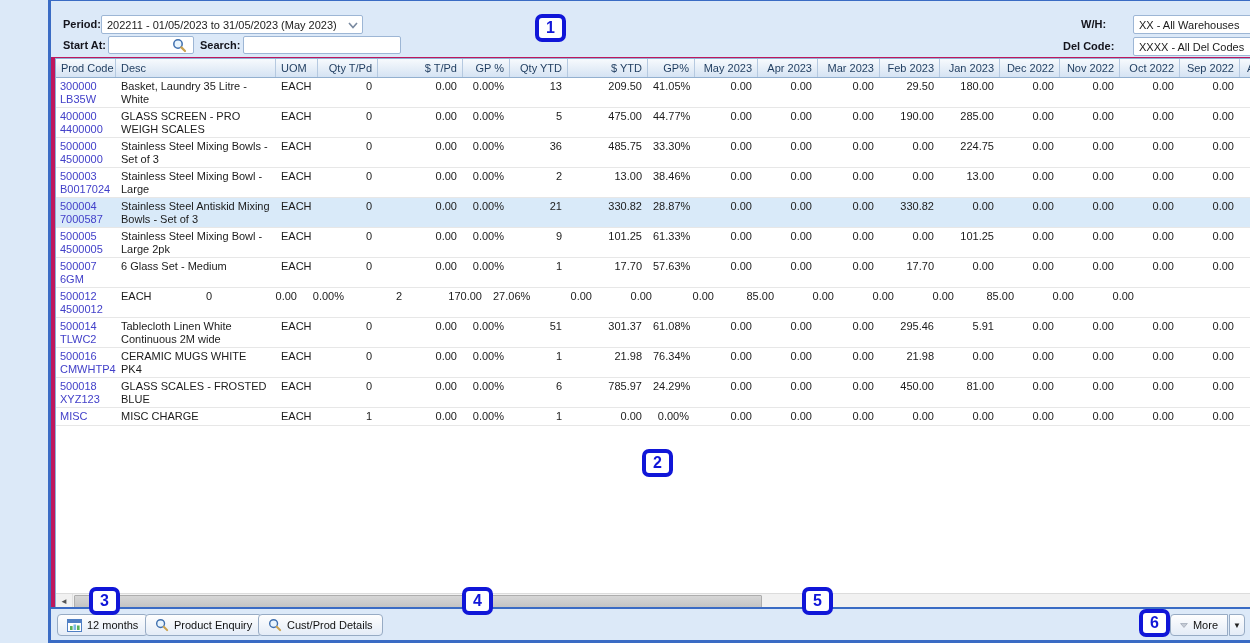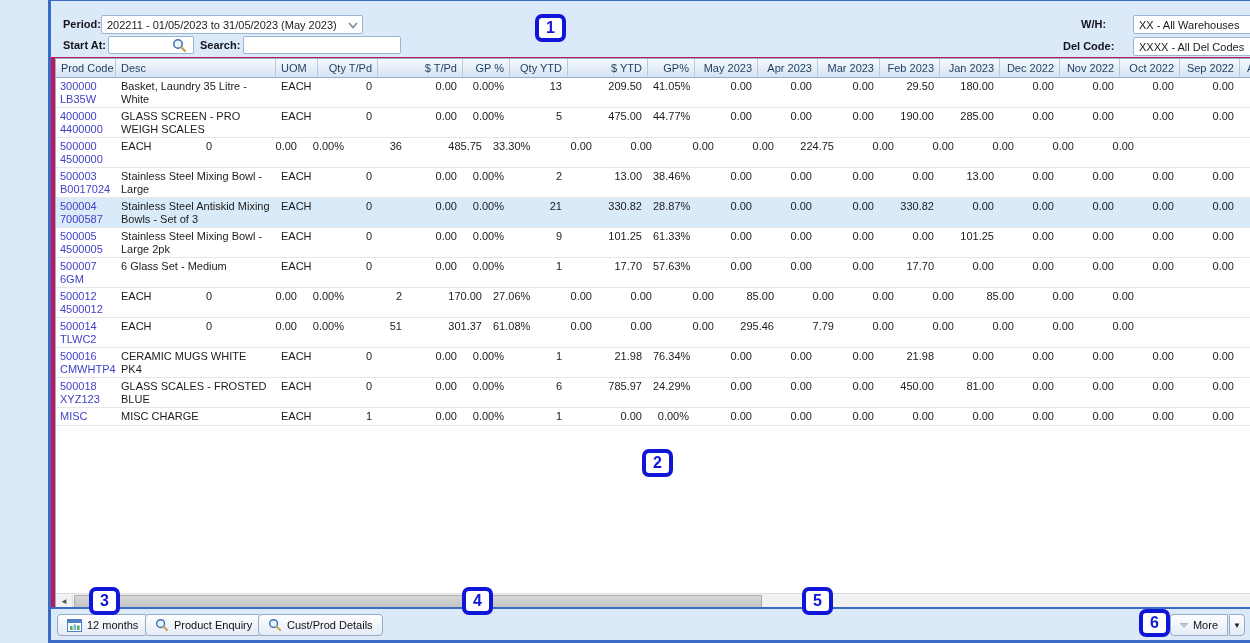--- a/index.html
+++ b/index.html
@@ -203,20 +203,21 @@
           <div class="t-cell right" style="width: 60px;">0.00</div>
           <div class="t-cell right" style="width: 60px;">0.00</div>
           <div class="t-cell right" style="width: 60px;">0.00</div>
           <div class="t-cell right" style="width: 60px;">0.00</div>
         </div>
         <div class="t-row" style="min-height: 26px;">
           <div class="t-cell prod" style="width: 60px;">
             <div>500000</div>
             <div>4500000</div>
           </div>
+          <div class="t-cell" style="width: 160px;">Stainless Steel Mixing Bowls - Set of 3</div>
           <div class="t-cell" style="width: 42px;">EACH</div>
           <div class="t-cell right" style="width: 60px;">0</div>
           <div class="t-cell right" style="width: 85px;">0.00</div>
           <div class="t-cell right" style="width: 47px;">0.00%</div>
           <div class="t-cell right" style="width: 58px;">36</div>
           <div class="t-cell right" style="width: 80px;">485.75</div>
           <div class="t-cell right" style="width: 47px;">33.30%</div>
           <div class="t-cell right" style="width: 63px;">0.00</div>
           <div class="t-cell right" style="width: 60px;">0.00</div>
           <div class="t-cell right" style="width: 62px;">0.00</div>
@@ -345,32 +346,33 @@
           <div class="t-cell right" style="width: 60px;">0.00</div>
           <div class="t-cell right" style="width: 60px;">85.00</div>
           <div class="t-cell right" style="width: 60px;">0.00</div>
           <div class="t-cell right" style="width: 60px;">0.00</div>
         </div>
         <div class="t-row" style="min-height: 26px;">
           <div class="t-cell prod" style="width: 60px;">
             <div>500014</div>
             <div>TLWC2</div>
           </div>
+          <div class="t-cell" style="width: 160px;">Tablecloth Linen White Continuous 2M wide</div>
           <div class="t-cell" style="width: 42px;">EACH</div>
           <div class="t-cell right" style="width: 60px;">0</div>
           <div class="t-cell right" style="width: 85px;">0.00</div>
           <div class="t-cell right" style="width: 47px;">0.00%</div>
           <div class="t-cell right" style="width: 58px; text-align: right;">51</div>
           <div class="t-cell right" style="width: 80px;">301.37</div>
           <div class="t-cell right" style="width: 47px;">61.08%</div>
           <div class="t-cell right" style="width: 63px;">0.00</div>
           <div class="t-cell right" style="width: 60px;">0.00</div>
           <div class="t-cell right" style="width: 62px;">0.00</div>
           <div class="t-cell right" style="width: 60px;">295.46</div>
-          <div class="t-cell right" style="width: 60px;">7.79</div>
+          <div class="t-cell right" style="width: 60px;">5.91</div>
           <div class="t-cell right" style="width: 60px;">0.00</div>
           <div class="t-cell right" style="width: 60px;">0.00</div>
           <div class="t-cell right" style="width: 60px;">0.00</div>
           <div class="t-cell right" style="width: 60px;">0.00</div>
           <div class="t-cell right" style="width: 60px;">0.00</div>
         </div>
         <div class="t-row" style="min-height: 26px;">
           <div class="t-cell prod" style="width: 60px;">
             <div>500016</div>
             <div>CMWHTP4</div>

